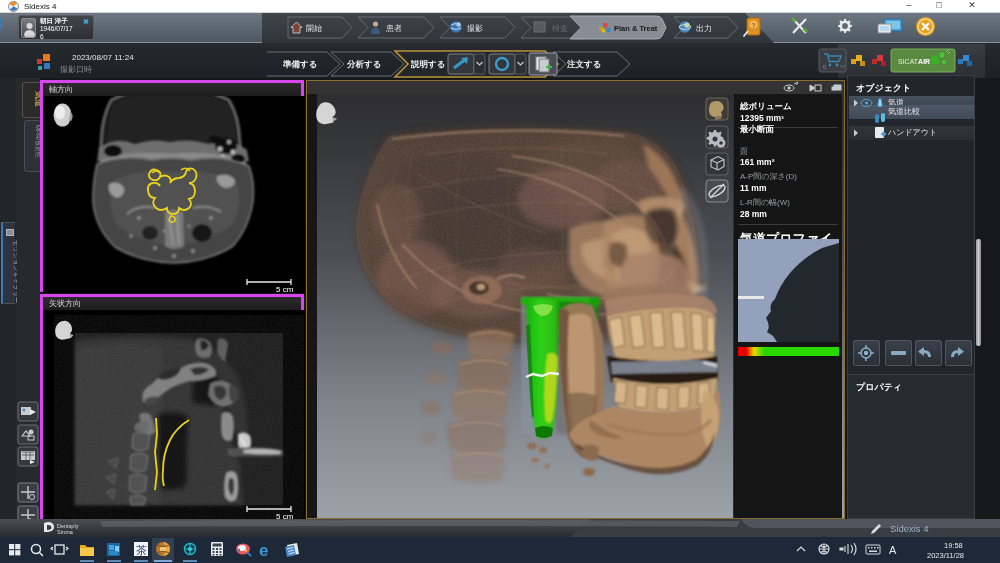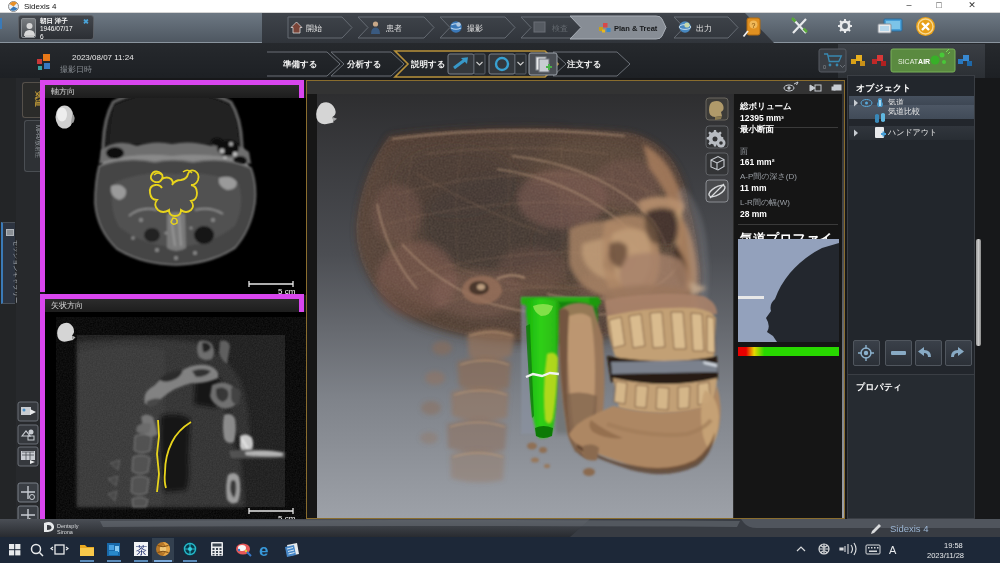--- a/index.html
+++ b/index.html
@@ -20,21 +20,21 @@
 #pcard .d2{position:absolute;left:21px;top:17px;font-size:6.5px;color:#fff;}
 #pcard .x{position:absolute;left:64px;top:2px;font-size:7px;font-weight:bold;color:#4aa3d8;}
 
 #tbar2{left:0;top:43px;width:1000px;height:35px;background:linear-gradient(#26292d,#1d2024);}
 #tbar2r{left:838px;top:44px;width:147px;height:34px;background:linear-gradient(#3a3e44,#2b2f34);}
 
 
 #rail1{left:0;top:78px;width:16px;height:441px;background:#232527;}
 #rail2{left:16px;top:78px;width:24px;height:441px;background:#27292c;}
 
-.panel{background:#fca5a5;border:5px solid #d946ef;}
+.panel{background:#fca5a5;border:3px solid #d946ef;}
 .ptitle{position:absolute;left:0;top:0;right:0;height:13px;background:linear-gradient(#2c2c2c,#1d1d1d);color:#ddd;font-size:8px;line-height:13px;padding-left:6px;}
 #pAx{left:40px;top:80px;width:264px;height:212px;}
 #pSag{left:40px;top:294px;width:264px;height:225px;}
 #p3d{left:306px;top:80px;width:539px;height:439px;background:#333;border:1px solid #8a6d2e;}
 #p3dtitle{left:307px;top:81px;width:537px;height:13px;background:linear-gradient(#4a3c16,#15100a);color:#ddd;font-size:8px;line-height:13px;padding-left:8px;}
 
 #rpanel{left:847px;top:75px;width:128px;height:444px;background:#22262c;border:1px solid #3a3e44;}
 #rpanel .title{position:absolute;left:8px;top:6px;font-size:9px;font-weight:bold;color:#fff;}
 .trow{position:absolute;left:1px;width:125px;height:14px;color:#e8e8e8;font-size:8px;line-height:14px;}
 #rbtns{left:847px;top:340px;width:128px;height:32px;}

